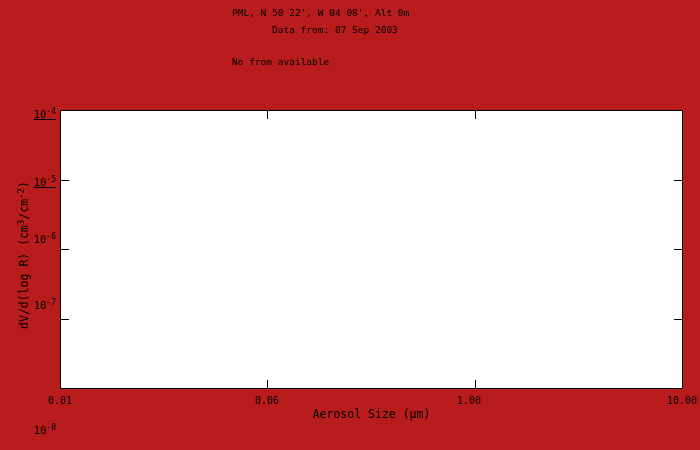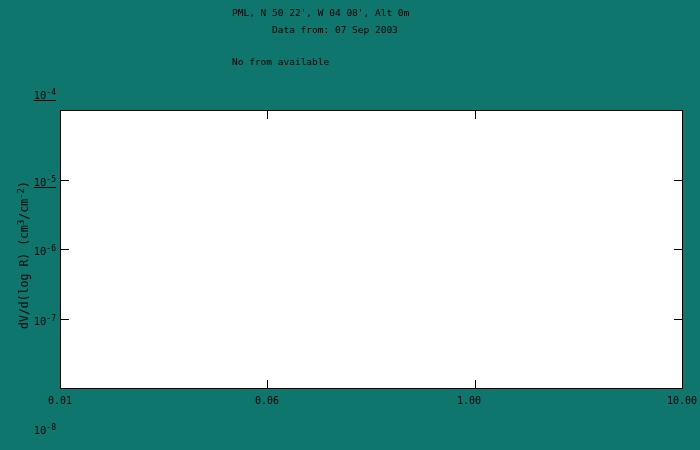--- a/index.html
+++ b/index.html
@@ -4,21 +4,21 @@
 <style>
   html, body {
     margin: 0;
     padding: 0;
     background: #ffffff;
   }
   .canvas {
     position: relative;
     width: 700px;
     height: 450px;
-    background: #0f766e;
+    background: #b91c1c;
     font-family: "DejaVu Sans Mono", "Liberation Mono", monospace;
     color: #000000;
     overflow: hidden;
   }
   .txt {
     position: absolute;
     white-space: nowrap;
     font-size: 9.5px;
     line-height: 12px;
     color: #000000;
@@ -111,27 +111,28 @@
   <div class="tick h" style="left:674px; top:180px;"></div>
   <div class="tick h" style="left:674px; top:249px;"></div>
   <div class="tick h" style="left:674px; top:319px;"></div>
 
   <div class="tick v" style="left:267px; top:380px;"></div>
   <div class="tick v" style="left:475px; top:380px;"></div>
 
   <div class="tick v" style="left:267px; top:111px;"></div>
   <div class="tick v" style="left:475px; top:111px;"></div>
 
-  <div class="ytick-label" style="top:86px;text-decoration:underline;"><span>10</span><span class="sup">-4</span></div>
+  <div class="ytick-label" style="top:105px;text-decoration:underline;"><span>10</span><span class="sup">-4</span></div>
   <div class="ytick-label" style="top:173px;text-decoration:underline;"><span>10</span><span class="sup">-5</span></div>
-  <div class="ytick-label" style="top:242px;text-align:right;"><span>10</span><span class="sup">-6</span></div>
-  <div class="ytick-label" style="top:312px;"><span>10</span><span class="sup">-7</span></div>
+  <div class="ytick-label" style="top:230px;text-align:right;"><span>10</span><span class="sup">-6</span></div>
+  <div class="ytick-label" style="top:296px;"><span>10</span><span class="sup">-7</span></div>
   <div class="ytick-label" style="top:381px;margin-top:40px;"><span>10</span><span class="sup">-8</span></div>
 
   <div class="xtick-label" style="left:30px;">0.01</div>
   <div class="xtick-label" style="left:237px;">0.06</div>
   <div class="xtick-label" style="left:439px;">1.00</div>
   <div class="xtick-label" style="left:652px;">10.00</div>
 
+  <div class="x-axis-title">Aerosol Size (µm)</div>
 
   <div class="y-axis-title"><span>dV/d(log R) (cm</span><span class="sup">3</span><span>/cm</span><span class="sup">-2</span><span>)</span></div>
 
 </div>
 
 </body></html>

